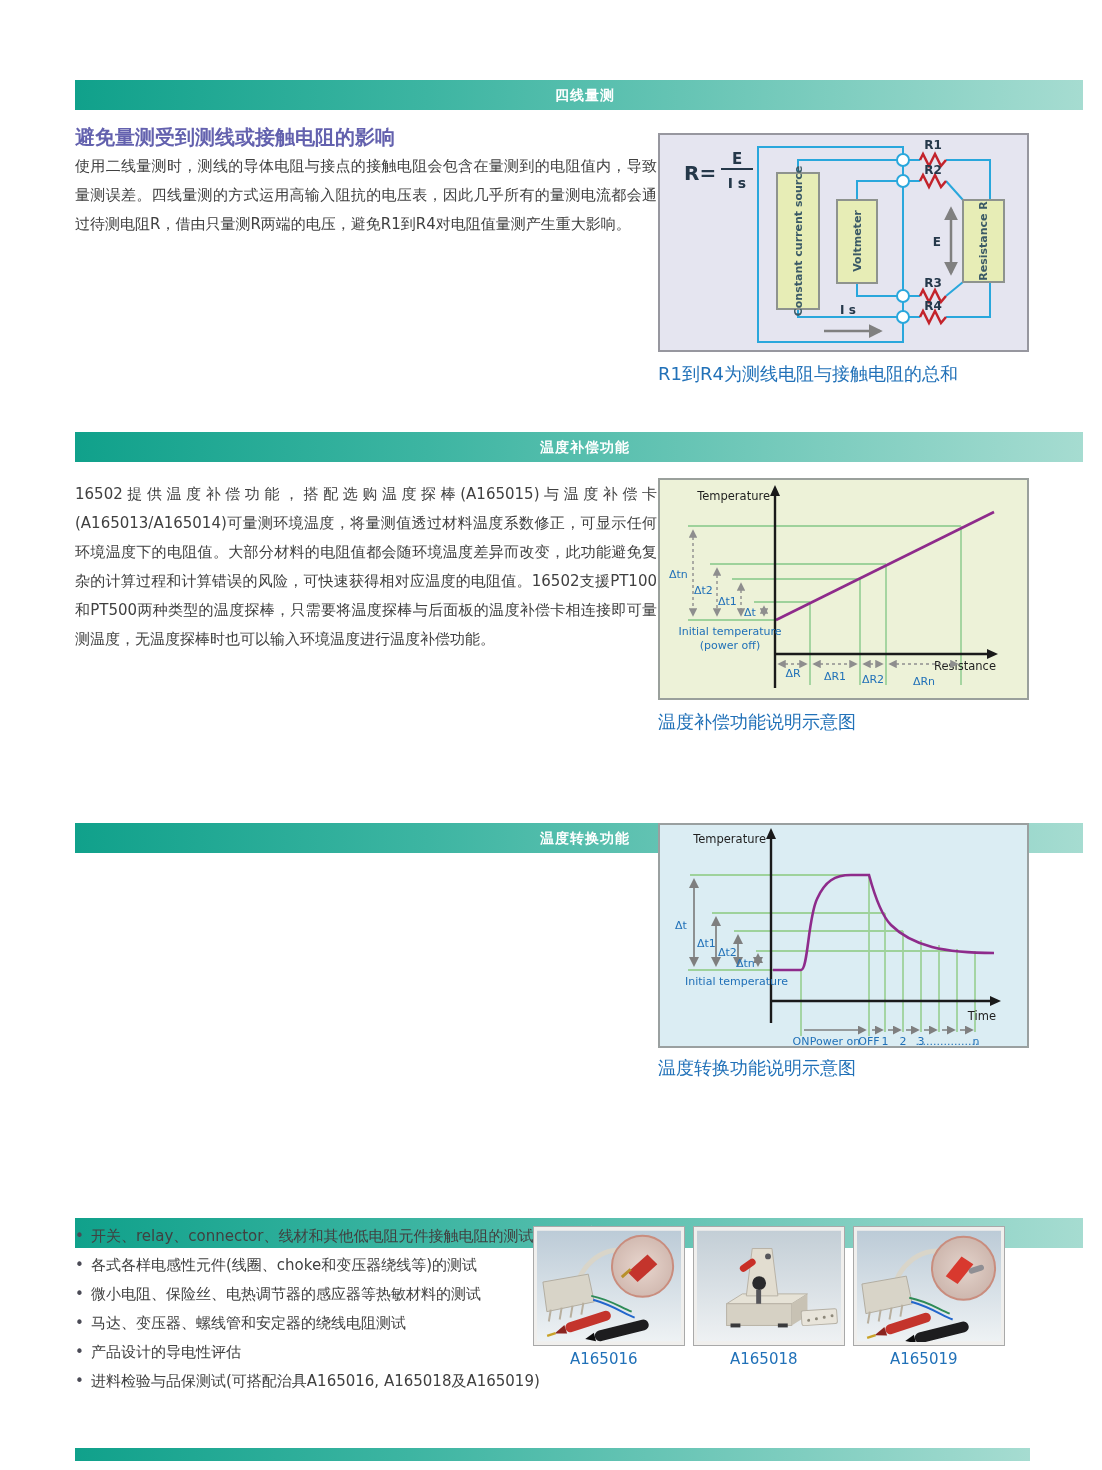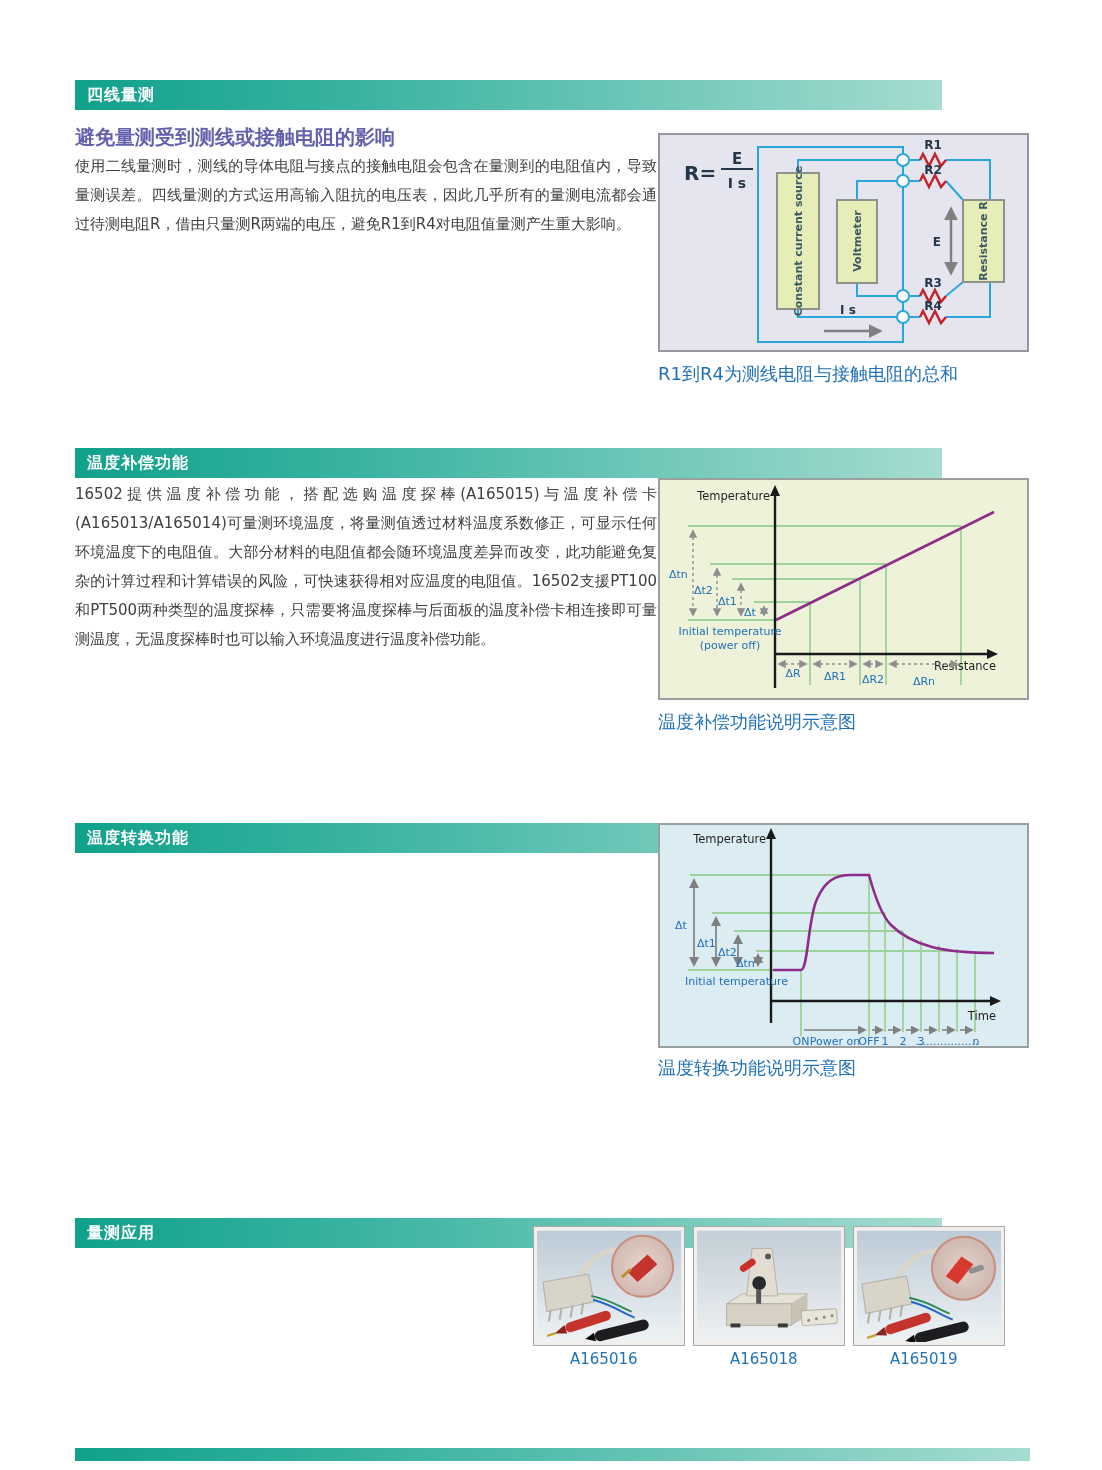--- a/index.html
+++ b/index.html
@@ -1,24 +1,24 @@
 <!DOCTYPE html>
 <html><head>
 <meta charset="utf-8">
 <style>
   * { margin:0; padding:0; box-sizing:border-box; }
   html,body { background:#ffffff; }
   body { font-family:"DejaVu Sans","Liberation Sans",sans-serif; }
   .page { position:relative; width:1102px; height:1470px; background:#ffffff; overflow:hidden; }
 
   .sec-header {
-    position:absolute; left:75px; width:867px; height:30px;
+    position:absolute; left:75px; width:1008px; height:30px;
     background:linear-gradient(90deg,#10a18b 0%, #3db5a2 35%, #a6dcd1 100%);
-    color:#ffffff; font-size:16px; font-weight:bold;
-    line-height:30px; padding-left:12px; letter-spacing:1px;
+    color:#ffffff; font-size:14px; font-weight:bold;
+    line-height:30px; padding-left:12px; letter-spacing:1px;text-align:center;
   }
   .subtitle {
     position:absolute; left:75px; top:124px; width:580px;
     color:#6361ae; font-size:20px; font-weight:bold;
   }
   .body-text {
     position:absolute; left:75px; width:582px;
     color:#404040; font-size:15px; line-height:29px; text-align:justify;
   }
   .figure {
@@ -128,21 +128,21 @@
       </g>
 
       <g>
         <text x="190" y="181" text-anchor="middle" class="t-dark">I s</text>
         <line x1="166" y1="198" x2="222" y2="198" stroke="#808080" stroke-width="2.5" marker-end="url(#d1arr)"></line>
       </g>
     </svg>
   </div>
   <div class="caption" style="top:362px;">R1到R4为测线电阻与接触电阻的总和</div>
 
-  <div class="sec-header" style="top:448px;font-family:Liberation Serif, serif;">
+  <div class="sec-header" style="top:432px;">
     <span>温度补偿功能</span>
   </div>
   <div class="body-text" style="top:480px;">16502提供温度补偿功能，搭配选购温度探棒(A165015)与温度补偿卡(A165013/A165014)可量测环境温度，将量测值透过材料温度系数修正，可显示任何环境温度下的电阻值。大部分材料的电阻值都会随环境温度差异而改变，此功能避免复杂的计算过程和计算错误的风险，可快速获得相对应温度的电阻值。16502支援PT100和PT500两种类型的温度探棒，只需要将温度探棒与后面板的温度补偿卡相连接即可量测温度，无温度探棒时也可以输入环境温度进行温度补偿功能。</div>
 
   <div class="figure" style="top:478px;">
     <svg width="371" height="222" viewBox="0 0 371 222">
       <defs>
         <marker id="c1arr" viewBox="0 0 10 10" refX="8" refY="5" markerWidth="6" markerHeight="6" orient="auto-start-reverse">
           <path d="M0,0 L10,5 L0,10 z" fill="#8e8e8e"></path>
         </marker>
@@ -271,20 +271,28 @@
       <text x="289" y="222" text-anchor="middle" class="t-blue">..................</text>
       <text x="318" y="222" text-anchor="middle" class="t-blue">n</text>
     </svg>
   </div>
   <div class="caption" style="top:1056px;">温度转换功能说明示意图</div>
 
   <div class="sec-header" style="top:1218px;">
     <span>量测应用</span>
   </div>
 
+  <ul class="bullets">
+    <li>开关、relay、connector、线材和其他低电阻元件接触电阻的测试</li>
+    <li>各式各样电感性元件(线圈、choke和变压器绕线等)的测试</li>
+    <li>微小电阻、保险丝、电热调节器的感应器等热敏材料的测试</li>
+    <li>马达、变压器、螺线管和安定器的绕线电阻测试</li>
+    <li>产品设计的导电性评估</li>
+    <li>进料检验与品保测试(可搭配治具A165016, A165018及A165019)</li>
+  </ul>
 
   <div class="products">
 
     <div class="photo">
       <svg width="144" height="112" viewBox="0 0 146 112">
         <defs>
           <linearGradient id="pbg1" x1="0" y1="0" x2="0" y2="1">
             <stop offset="0" stop-color="#bccbd7"></stop>
               <stop offset="1" stop-color="#eef2f4"></stop>
           </linearGradient>

